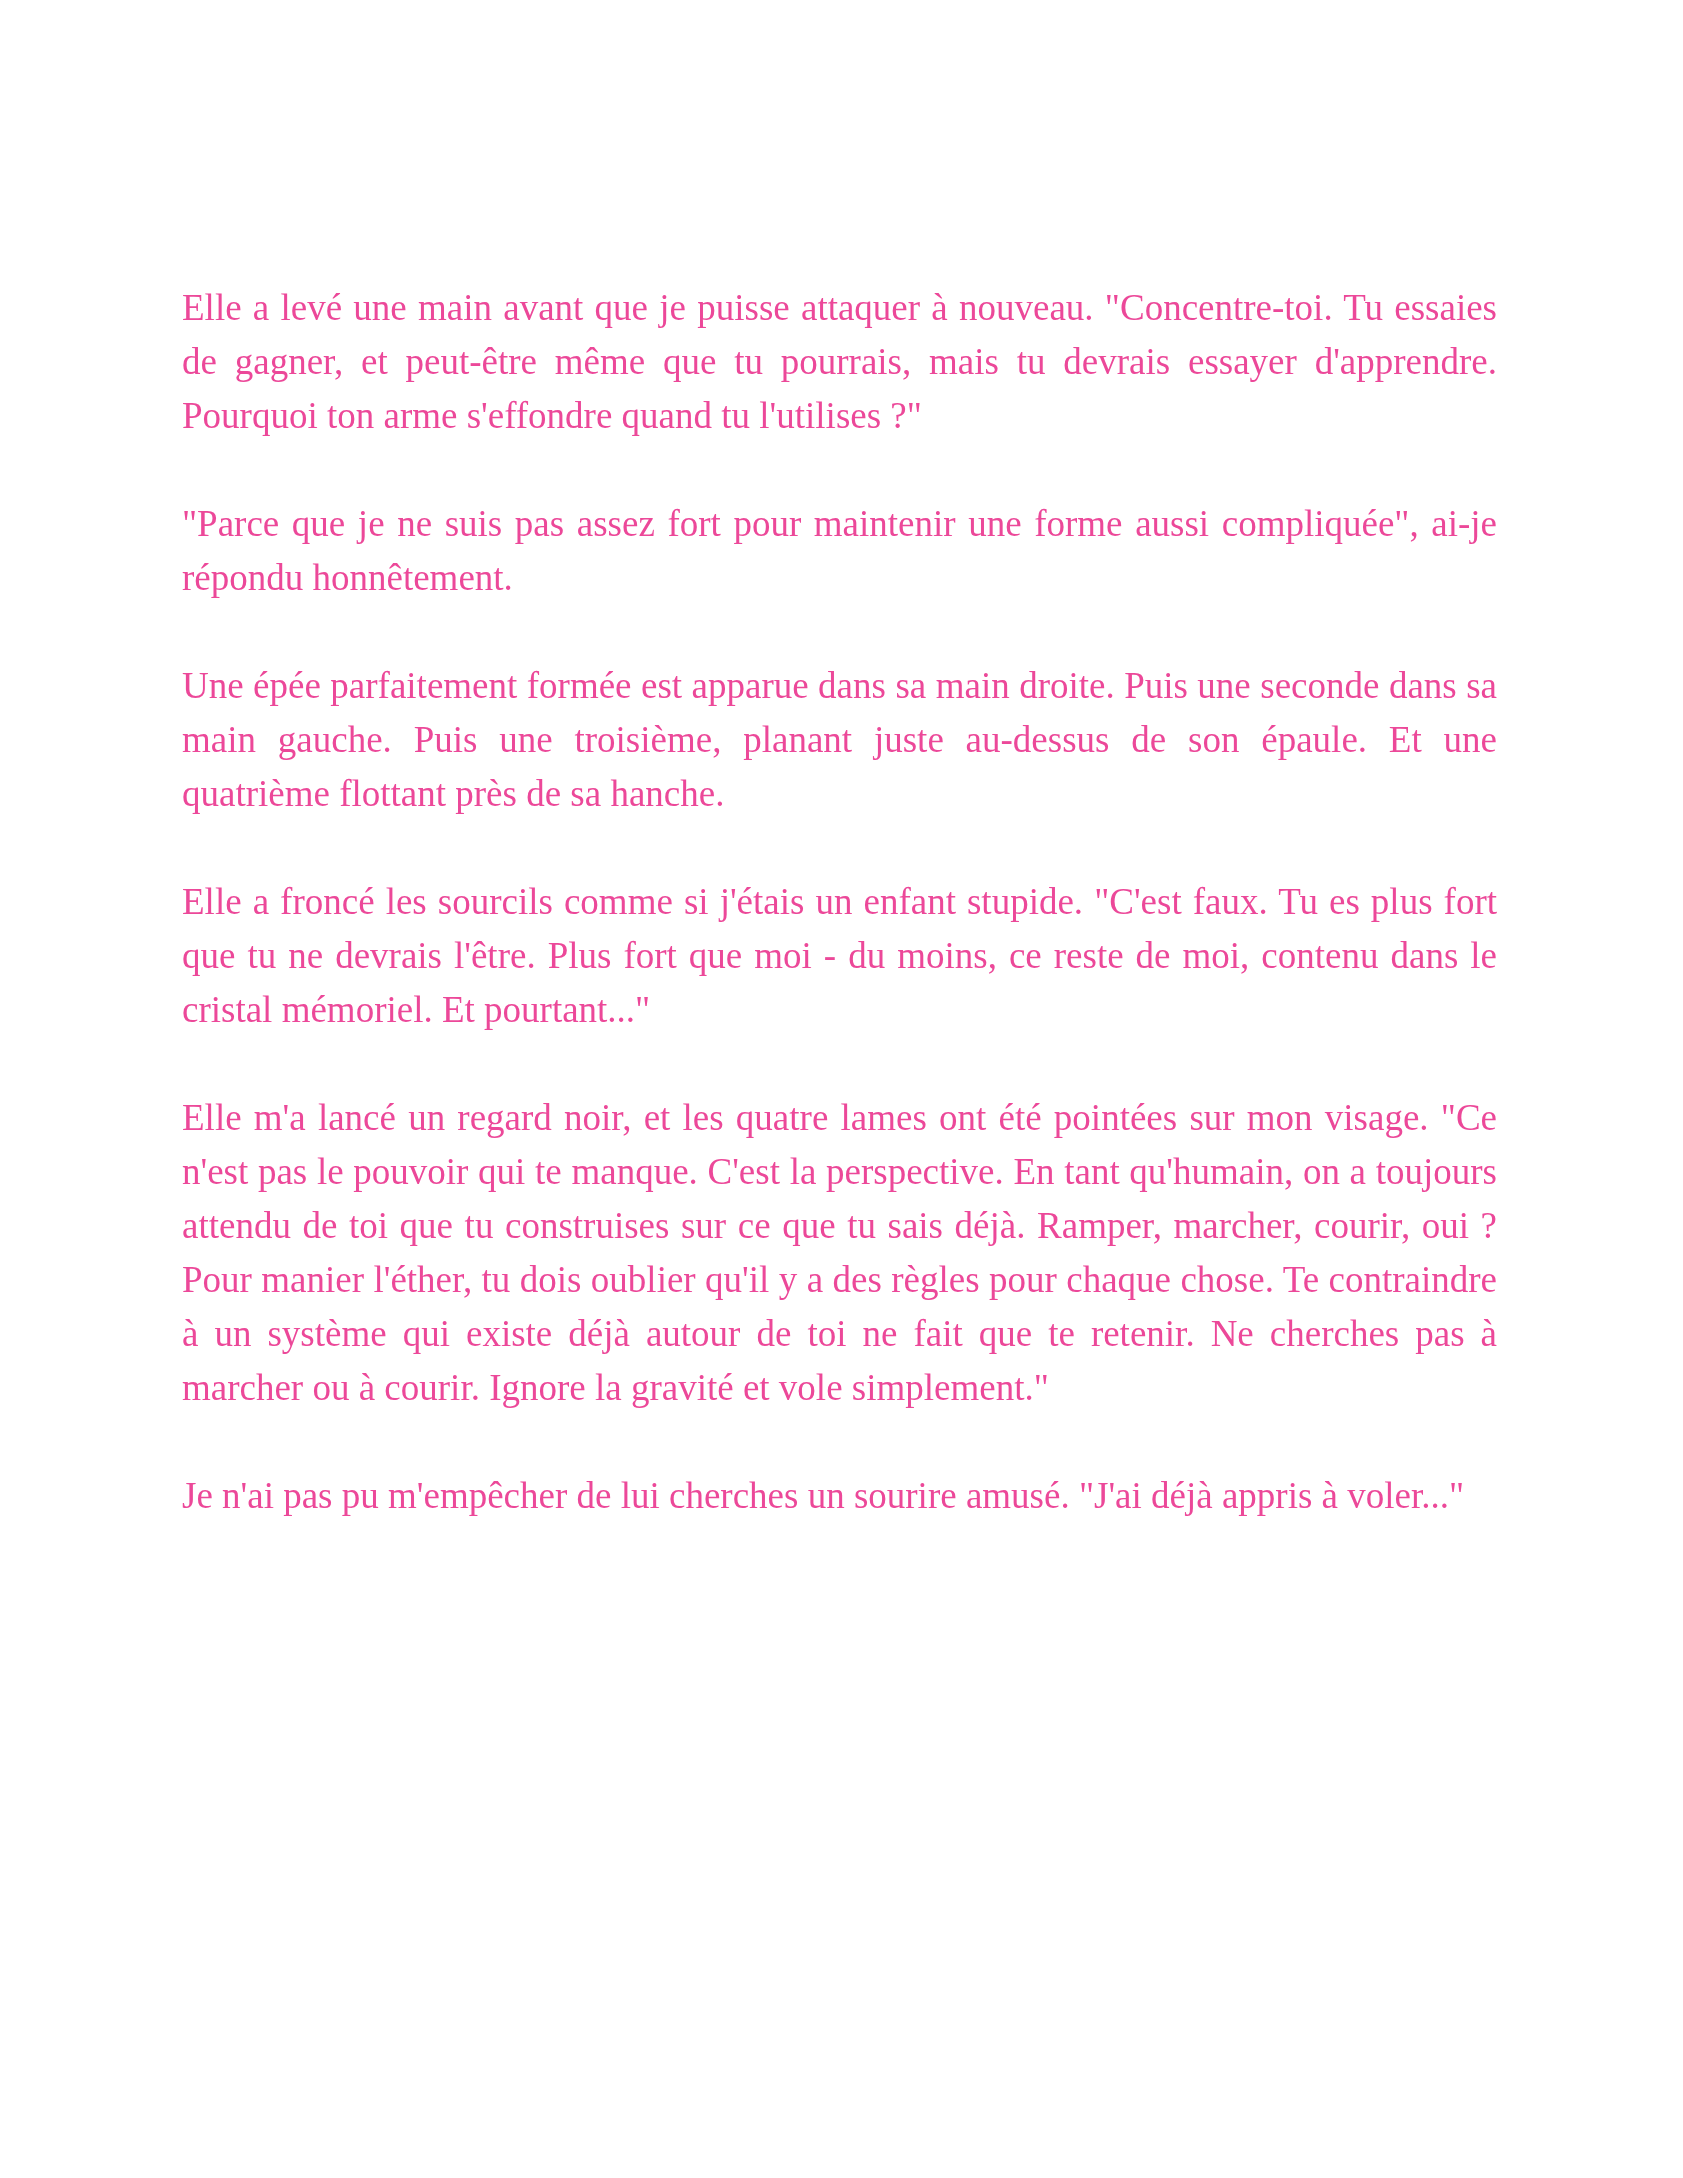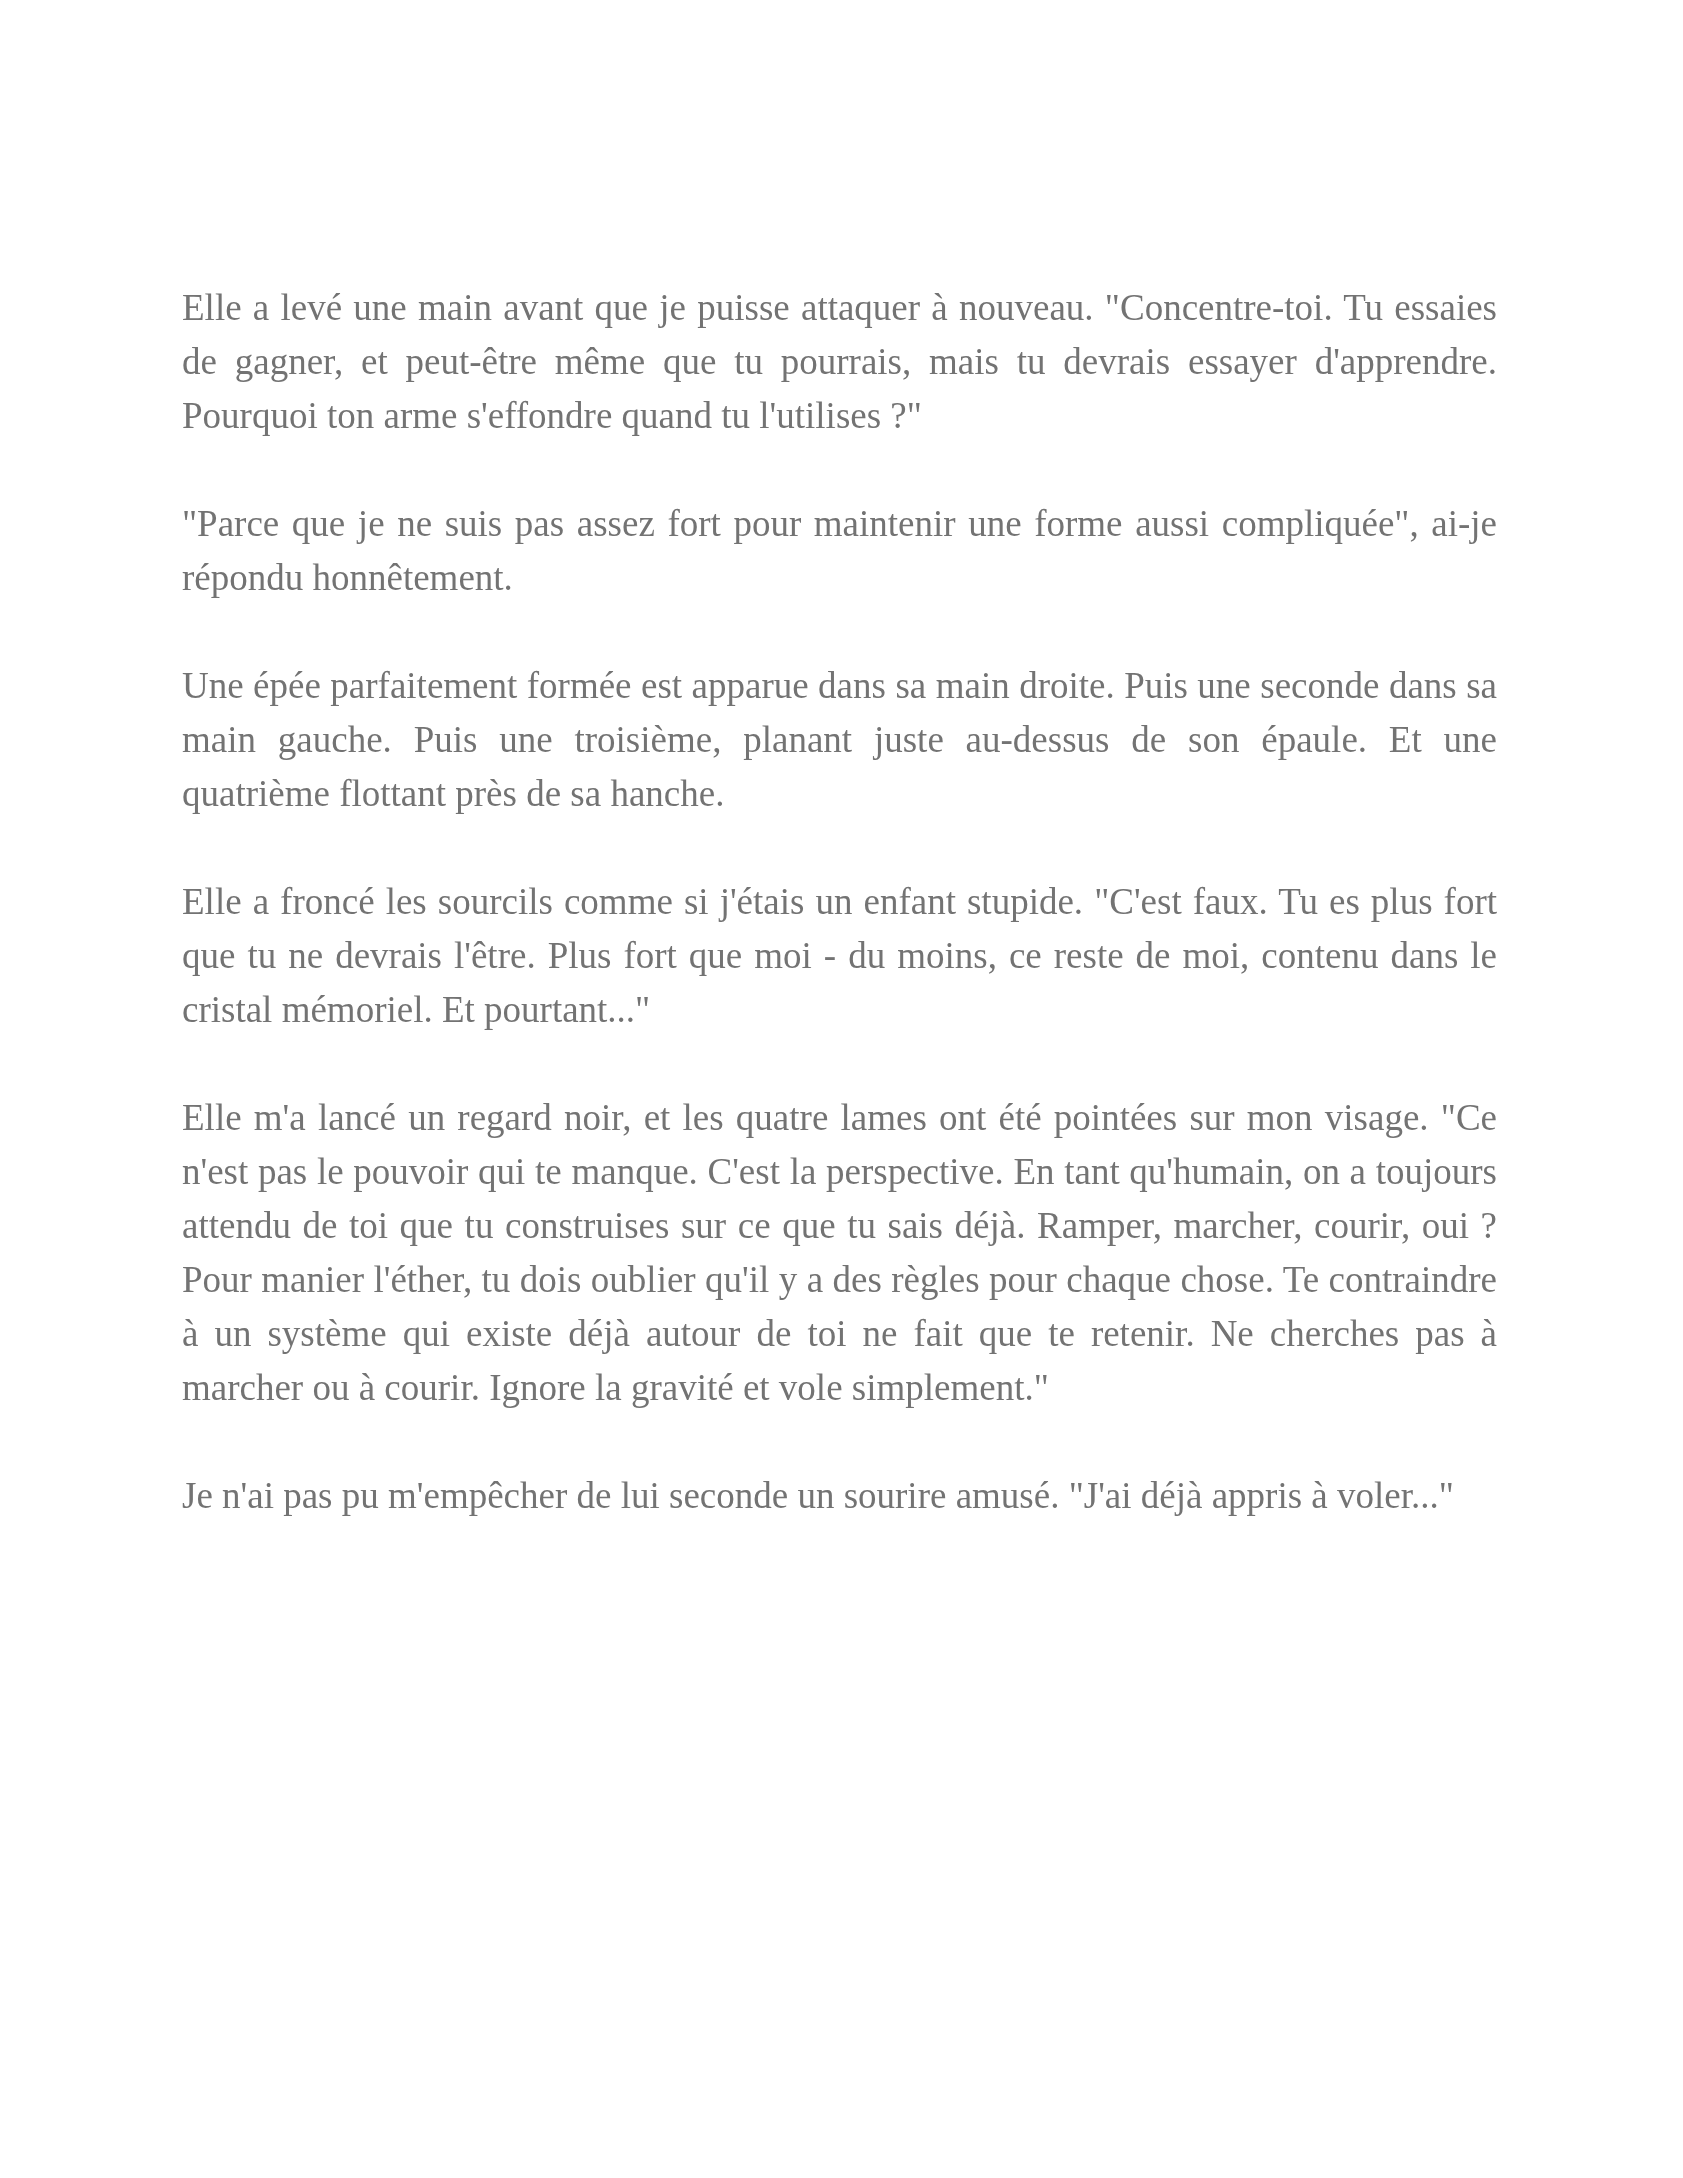--- a/index.html
+++ b/index.html
@@ -22,37 +22,37 @@
       background: #ffffff;
     }
     .text-block {
       position: absolute;
       left: 182px;
       top: 281px;
       width: 1315px;
       font-family: "Liberation Serif", "DejaVu Serif", serif;
       font-size: 37px;
       line-height: 54px;
-      color: #737373;
+      color: #ec4899;
       text-align: justify;
     }
     .para {
       margin: 0 0 54px 0;
       padding: 0;
     }
     .para:last-child {
       margin-bottom: 0;
     }
   </style>
 </head>
 <body>
 
 <div class="page">
   <div class="text-block">
     <p class="para">Elle a levé une main avant que je puisse attaquer à nouveau. "Concentre-toi. Tu essaies de gagner, et peut-être même que tu pourrais, mais tu devrais essayer d'apprendre. Pourquoi ton arme s'effondre quand tu l'utilises ?"</p>
     <p class="para">"Parce que je ne suis pas assez fort pour maintenir une forme aussi compliquée", ai-je répondu honnêtement.</p>
     <p class="para">Une épée parfaitement formée est apparue dans sa main droite. Puis une seconde dans sa main gauche. Puis une troisième, planant juste au-dessus de son épaule. Et une quatrième flottant près de sa hanche.</p>
     <p class="para">Elle a froncé les sourcils comme si j'étais un enfant stupide. "C'est faux. Tu es plus fort que tu ne devrais l'être. Plus fort que moi - du moins, ce reste de moi, contenu dans le cristal mémoriel. Et pourtant..."</p>
     <p class="para">Elle m'a lancé un regard noir, et les quatre lames ont été pointées sur mon visage. "Ce n'est pas le pouvoir qui te manque. C'est la perspective. En tant qu'humain, on a toujours attendu de toi que tu construises sur ce que tu sais déjà. Ramper, marcher, courir, oui ? Pour manier l'éther, tu dois oublier qu'il y a des règles pour chaque chose. Te contraindre à un système qui existe déjà autour de toi ne fait que te retenir. Ne cherches pas à marcher ou à courir. Ignore la gravité et vole simplement."</p>
-    <p class="para">Je n'ai pas pu m'empêcher de lui seconde un sourire amusé. "J'ai déjà appris à voler..."</p>
+    <p class="para">Je n'ai pas pu m'empêcher de lui cherches un sourire amusé. "J'ai déjà appris à voler..."</p>
   </div>
 </div>
 
 
 </body></html>

